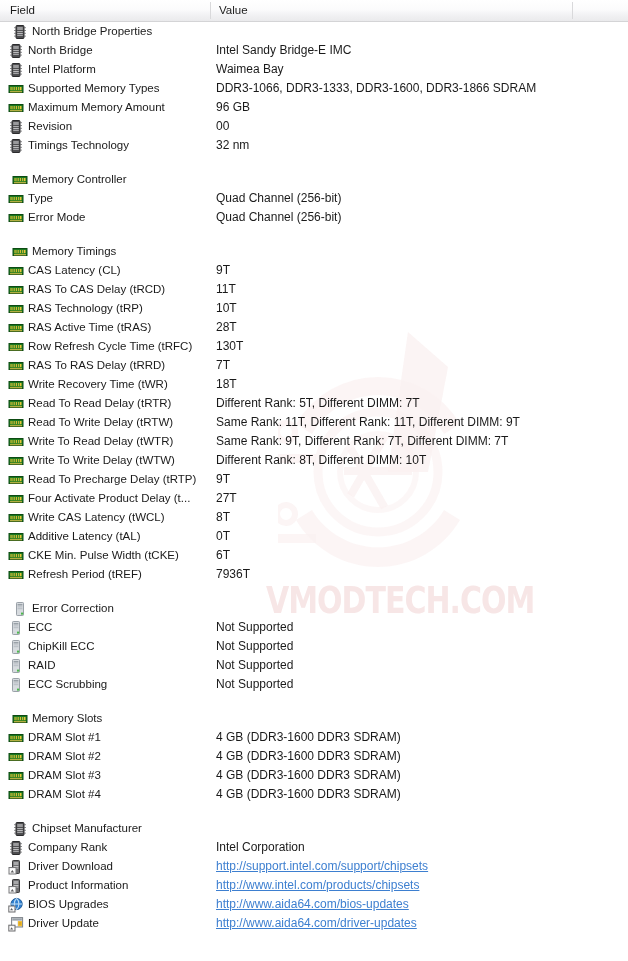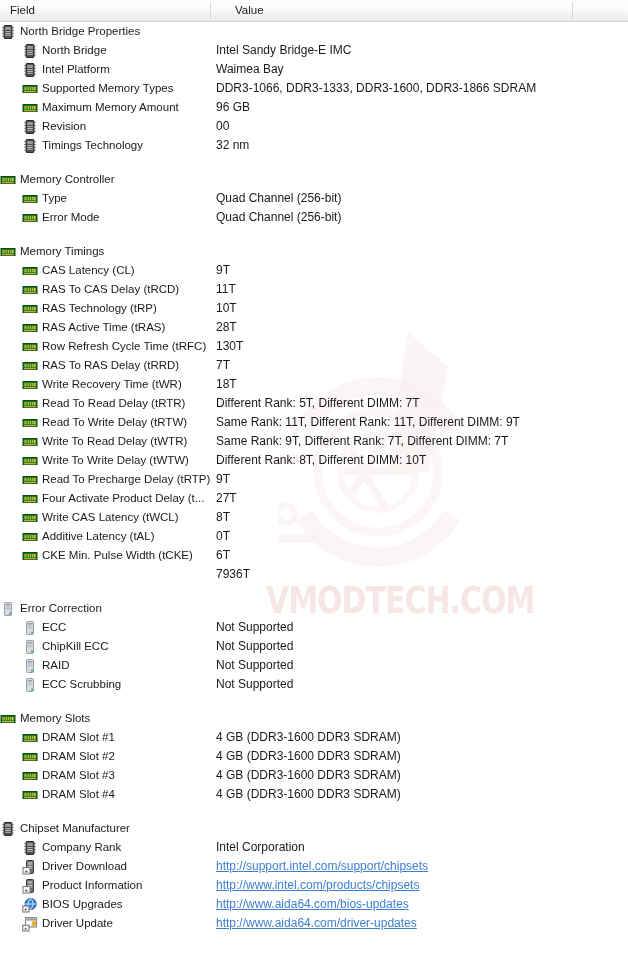--- a/index.html
+++ b/index.html
@@ -75,22 +75,22 @@
   }
   .row.spacer { height: 15px; }
 
   .field {
     position: absolute;
     top: 0; left: 0;
     height: 19px;
     display: flex;
     align-items: center;
   }
-  .field.lvl0 { }
-  .field.lvl1 { padding-left: 22px; }
+  .field.lvl0 { padding-left: 12px; }
+  .field.lvl1 { padding-left: 8px; }
 
   .label {
     margin-left: 4px;
     font-size: 11.5px;
     color: #1a1a1a;
   }
 
   .value {
     position: absolute;
     left: 216px; top: 0;
@@ -133,21 +133,21 @@
           <rect x="-108" y="62" width="46" height="9"></rect>
         </g>
       </g>
     </g>
   </svg>
 </div>
 <div id="wm-text">VMODTECH.COM</div>
 
 <div id="header">
   <div class="hcol" style="left:10px;">Field</div>
-  <div class="hcol" style="left:235px;">Value</div>
+  <div class="hcol" style="left:219px;">Value</div>
   <div class="hdiv" style="left:210px;"></div>
   <div class="hdiv" style="left:572px;"></div>
 </div>
 
 <div id="grid">
     <div class="row">
       <div class="field lvl0">
         <span class="ico">
           <svg width="16" height="16" viewBox="0 0 16 16">
       <rect x="4" y="1.5" width="8" height="13" rx="1" fill="#4e4e50"></rect>
@@ -741,20 +741,38 @@
         <rect x="10.8" y="6" width="0.9" height="3.2"></rect>
       </g>
       <rect x="2" y="10.2" width="12" height="1.1" fill="#d8bd4a"></rect>
     </svg>
         </span>
         <span class="label">CKE Min. Pulse Width (tCKE)</span>
       </div>
       <div class="value">6T</div>
     </div>
     <div class="row">
+      <div class="field lvl1">
+        <span class="ico">
+          <svg width="16" height="16" viewBox="0 0 16 16">
+      <rect x="1" y="4.5" width="14" height="7" fill="#1a7a20"></rect>
+      <rect x="1" y="4.5" width="14" height="7" fill="none" stroke="#0d4a12" stroke-width="1"></rect>
+      <rect x="2.5" y="6" width="11" height="3.2" fill="#e8c53a"></rect>
+      <g fill="#1a7a20">
+        <rect x="3.6" y="6" width="0.9" height="3.2"></rect>
+        <rect x="5.4" y="6" width="0.9" height="3.2"></rect>
+        <rect x="7.2" y="6" width="0.9" height="3.2"></rect>
+        <rect x="9.0" y="6" width="0.9" height="3.2"></rect>
+        <rect x="10.8" y="6" width="0.9" height="3.2"></rect>
+      </g>
+      <rect x="2" y="10.2" width="12" height="1.1" fill="#d8bd4a"></rect>
+    </svg>
+        </span>
+        <span class="label">Refresh Period (tREF)</span>
+      </div>
       <div class="value">7936T</div>
     </div>
     <div class="row spacer"></div>
     <div class="row">
       <div class="field lvl0">
         <span class="ico">
           <svg width="16" height="16" viewBox="0 0 16 16">
       <rect x="4.5" y="1.5" width="7" height="13" rx="0.8" fill="#d7dbdf"></rect>
       <rect x="4.5" y="1.5" width="7" height="13" rx="0.8" fill="none" stroke="#9aa1a8" stroke-width="1"></rect>
       <rect x="5.6" y="3" width="4.8" height="1.5" fill="#9aa1a8"></rect>

